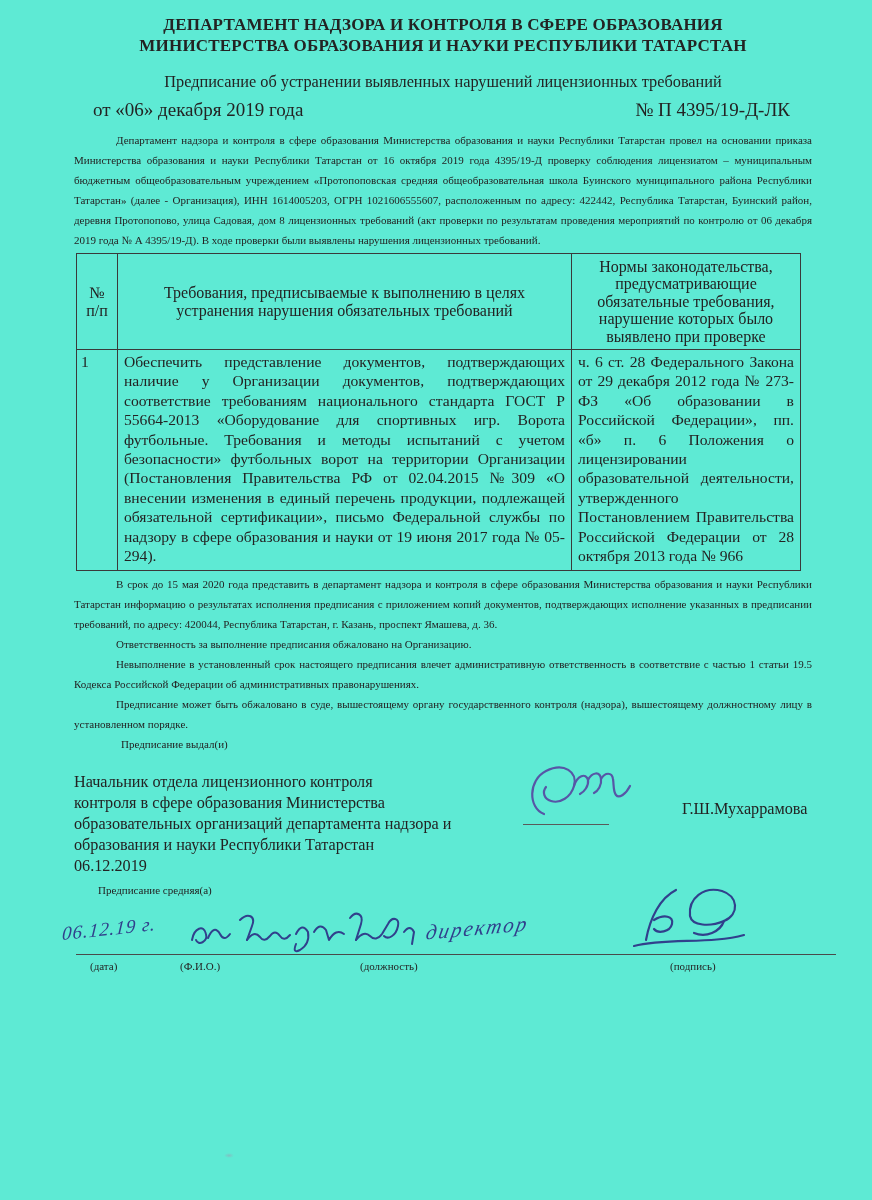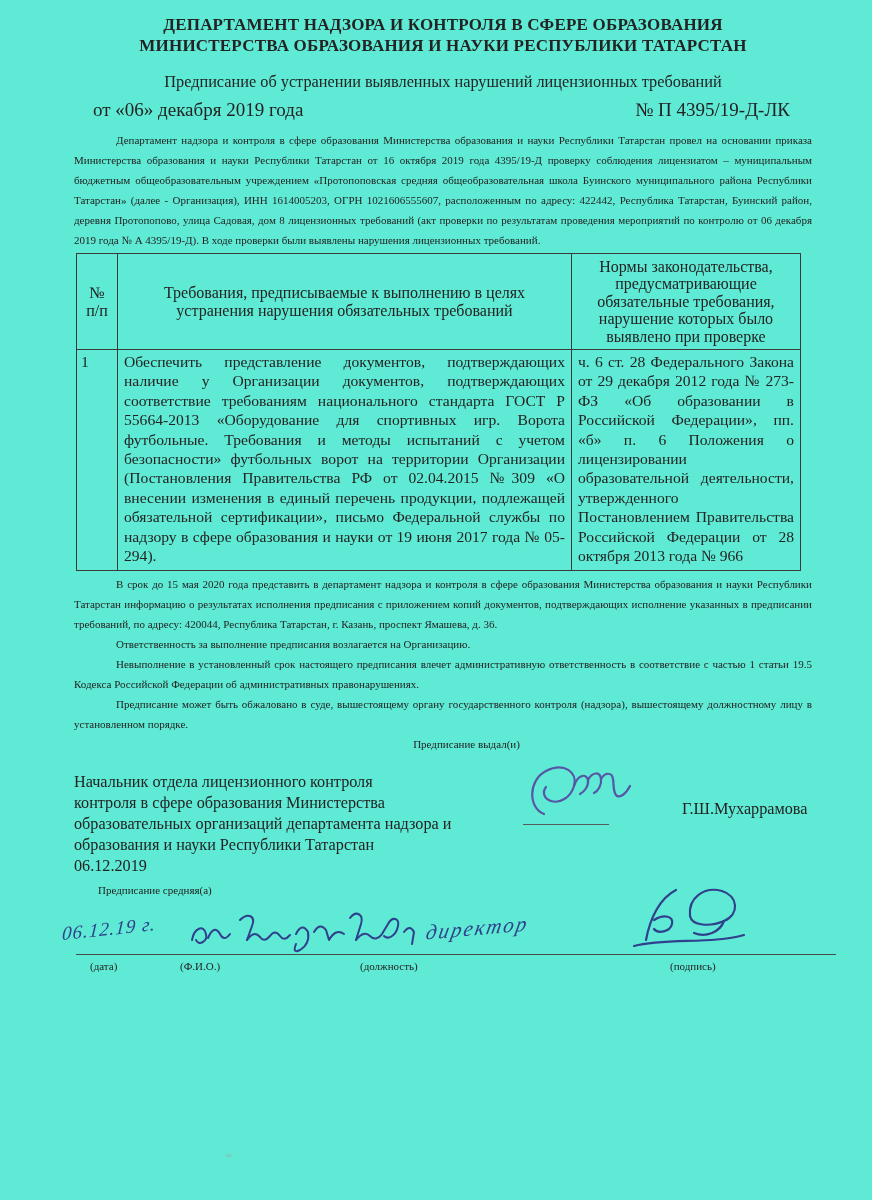--- a/index.html
+++ b/index.html
@@ -30,21 +30,21 @@
     font-weight:normal; font-size:16px; line-height:17.4px;
     text-align:center; vertical-align:middle; padding:4px 6px;
   }
   table.req th.numh{ white-space:pre-line; }
   table.req td{
     font-size:15.6px; line-height:19.4px; vertical-align:top;
     padding:2px 6px 4px 6px; text-align:justify;
   }
   table.req td.numc{ text-align:left; padding-left:4px;}
   .after{ margin-top:3px;}
-  .issued{ text-indent:47px; text-align:center;}
+  .issued{ text-indent:47px; text-align:left;}
   .signing{ position:relative; min-height:106px; margin-top:18px;}
   .org-lines div{ font-size:16.2px; line-height:21px;}
   .sig-wrap{ position:absolute; left:446px; top:-12px; width:120px; height:66px;}
   .sig-underline{ position:absolute; left:449px; top:52px; width:86px; border-top:1.4px solid #5a5a5a;}
   .signer-name{ position:absolute; left:608px; top:28px; font-size:16.2px;}
   .received{ text-indent:24px; text-align:left; margin-top:2px;}
   .bottom{ position:relative; height:92px; margin-top:8px;}
   .hw{ color:#31408c; font-style:italic; font-family:"Liberation Serif",serif;}
   .hw-date{ position:absolute; left:-12px; top:10px; font-size:19px; transform:rotate(-6deg) skewX(-10deg); letter-spacing:1px;}
   .hw-pos{ position:absolute; left:352px; top:8px; font-size:21px; transform:rotate(-5deg) skewX(-16deg); letter-spacing:2px;}
@@ -93,21 +93,21 @@
     <tbody>
       <tr>
         <td class="numc">1</td>
         <td>Обеспечить представление документов, подтверждающих наличие у Организации документов, подтверждающих соответствие требованиям национального стандарта ГОСТ Р 55664-2013 «Оборудование для спортивных игр. Ворота футбольные. Требования и методы испытаний с учетом безопасности» футбольных ворот на территории Организации (Постановления Правительства РФ от 02.04.2015 №309 «О внесении изменения в единый перечень продукции, подлежащей обязательной сертификации», письмо Федеральной службы по надзору в сфере образования и науки от 19 июня 2017 года № 05-294).</td>
         <td>ч. 6 ст. 28 Федерального Закона от 29 декабря 2012 года № 273-ФЗ «Об образовании в Российской Федерации», пп. «б» п. 6 Положения о лицензировании образовательной деятельности, утвержденного Постановлением Правительства Российской Федерации от 28 октября 2013 года № 966</td>
       </tr>
     </tbody>
   </table>
 
   <p class="para after">В срок до 15 мая 2020 года представить в департамент надзора и контроля в сфере образования Министерства образования и науки Республики Татарстан информацию о результатах исполнения предписания с приложением копий документов, подтверждающих исполнение указанных в предписании требований, по адресу: 420044, Республика Татарстан, г. Казань, проспект Ямашева, д. 36.</p>
-  <p class="para">Ответственность за выполнение предписания возлагается на Организацию.</p>
+  <p class="para">Ответственность за выполнение предписания обжаловано на Организацию.</p>
   <p class="para">Невыполнение в установленный срок настоящего предписания влечет административную ответственность в соответствие с частью 1 статьи 19.5 Кодекса Российской Федерации об административных правонарушениях.</p>
   <p class="para">Предписание может быть обжаловано в суде, вышестоящему органу государственного контроля (надзора), вышестоящему должностному лицу в установленном порядке.</p>
   <p class="para issued">Предписание выдал(и)</p>
 
   <div class="signing">
     <div class="org-lines">
       <div>Начальник отдела лицензионного контроля</div>
       <div>контроля в сфере образования Министерства</div>
       <div>образовательных организаций департамента надзора и</div>
       <div>образования и науки Республики Татарстан</div>

